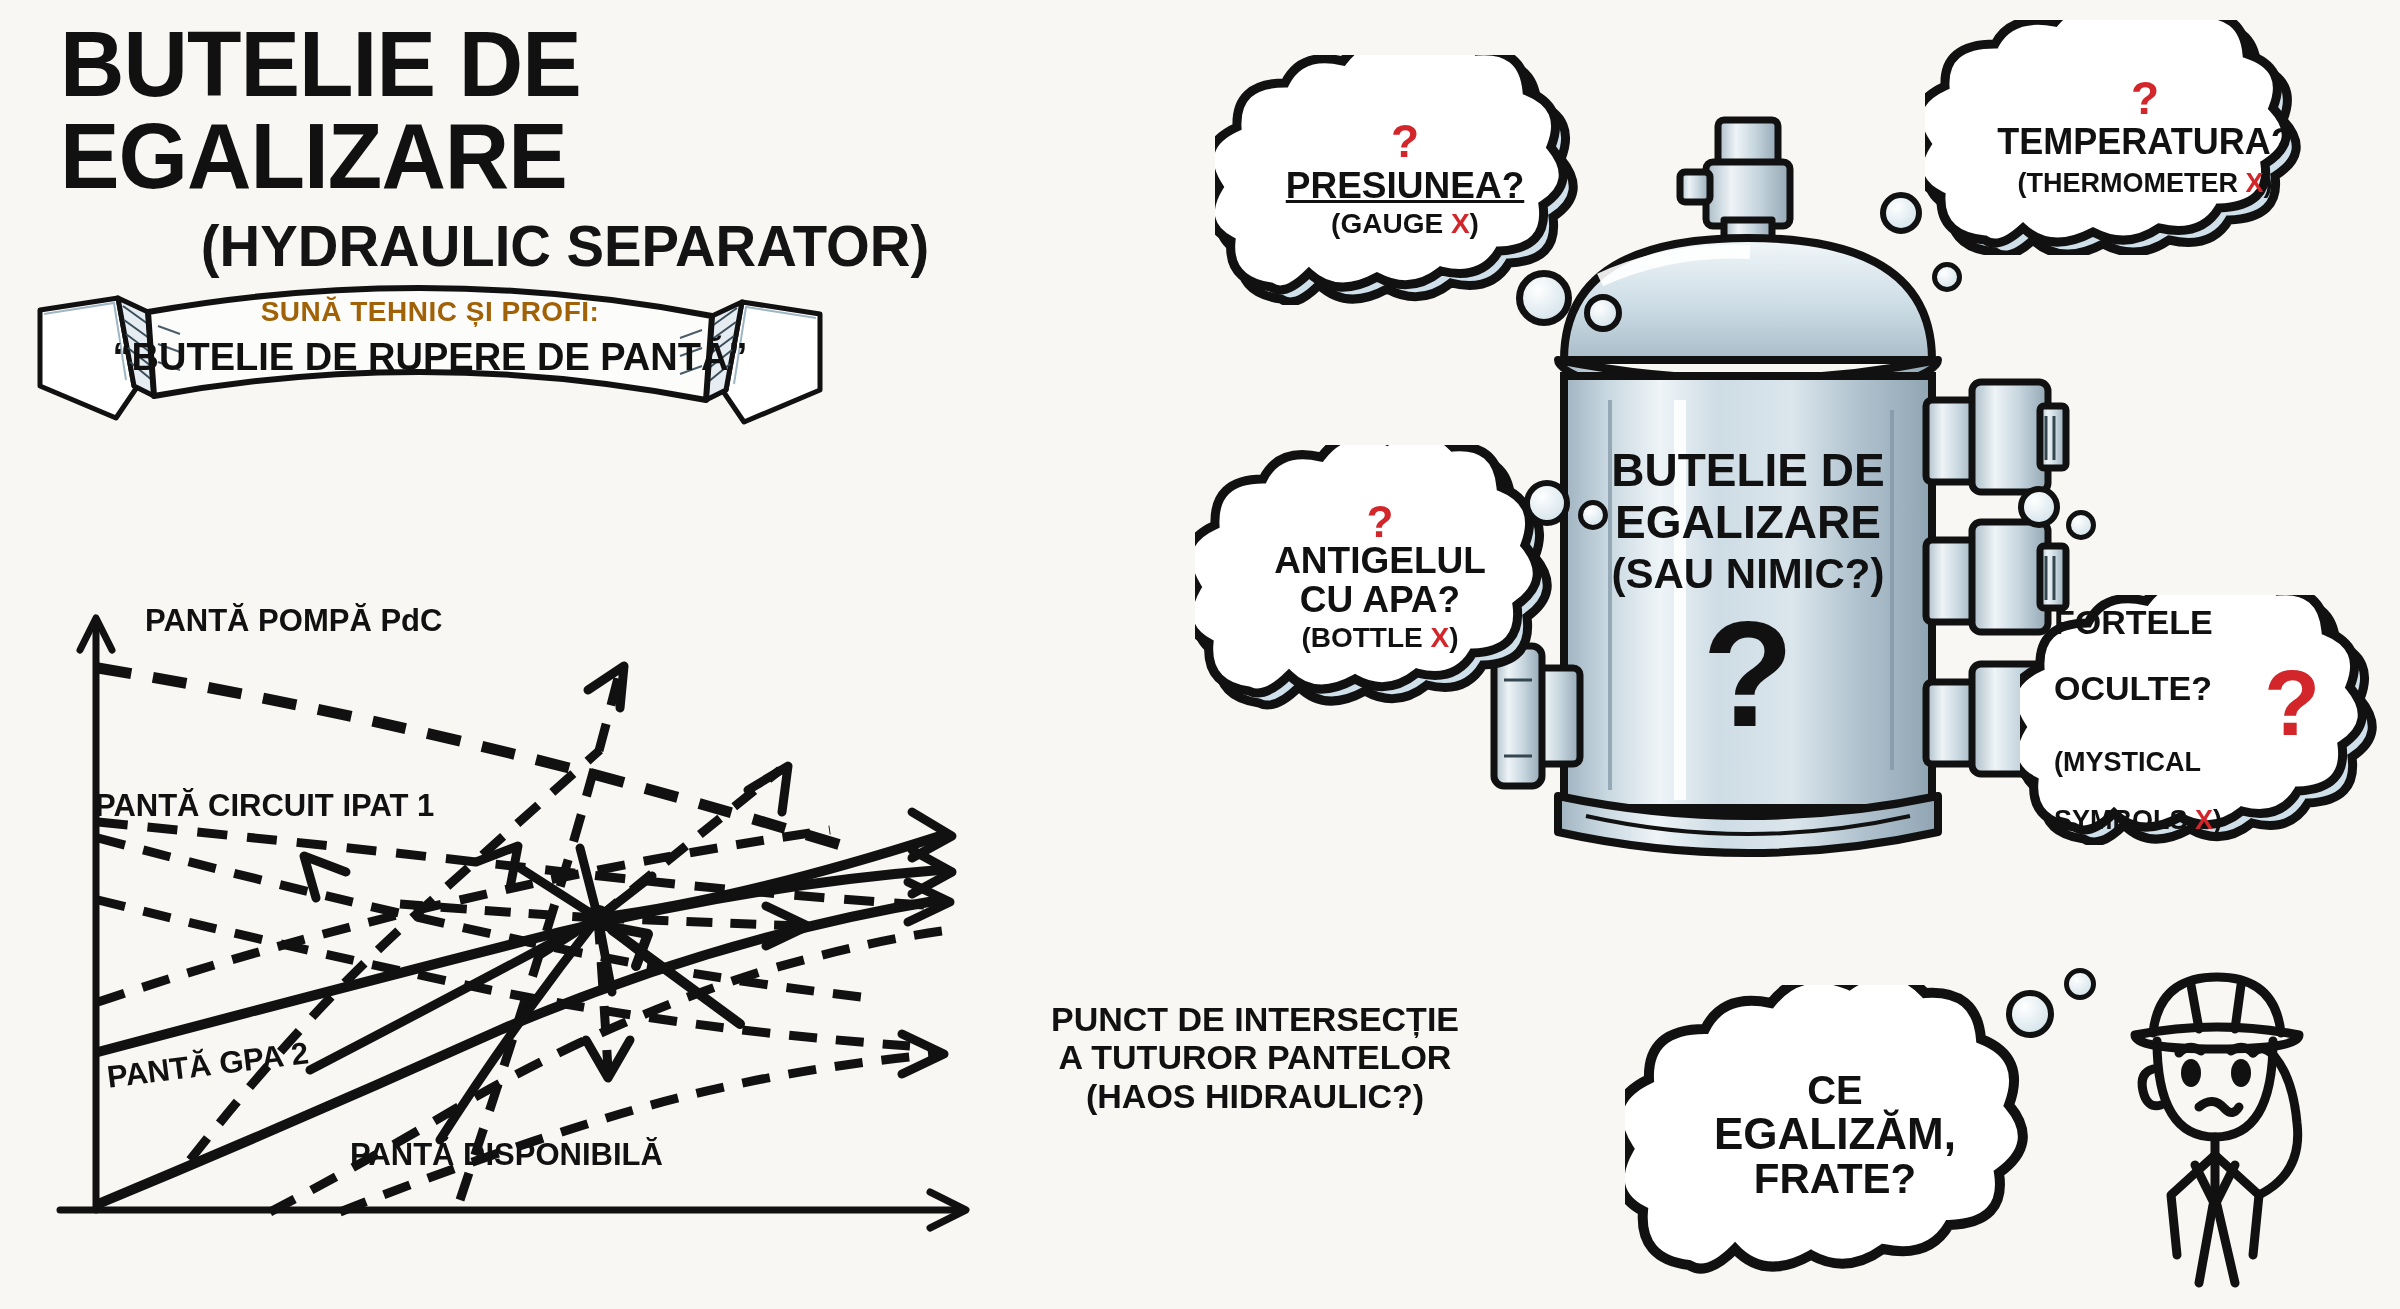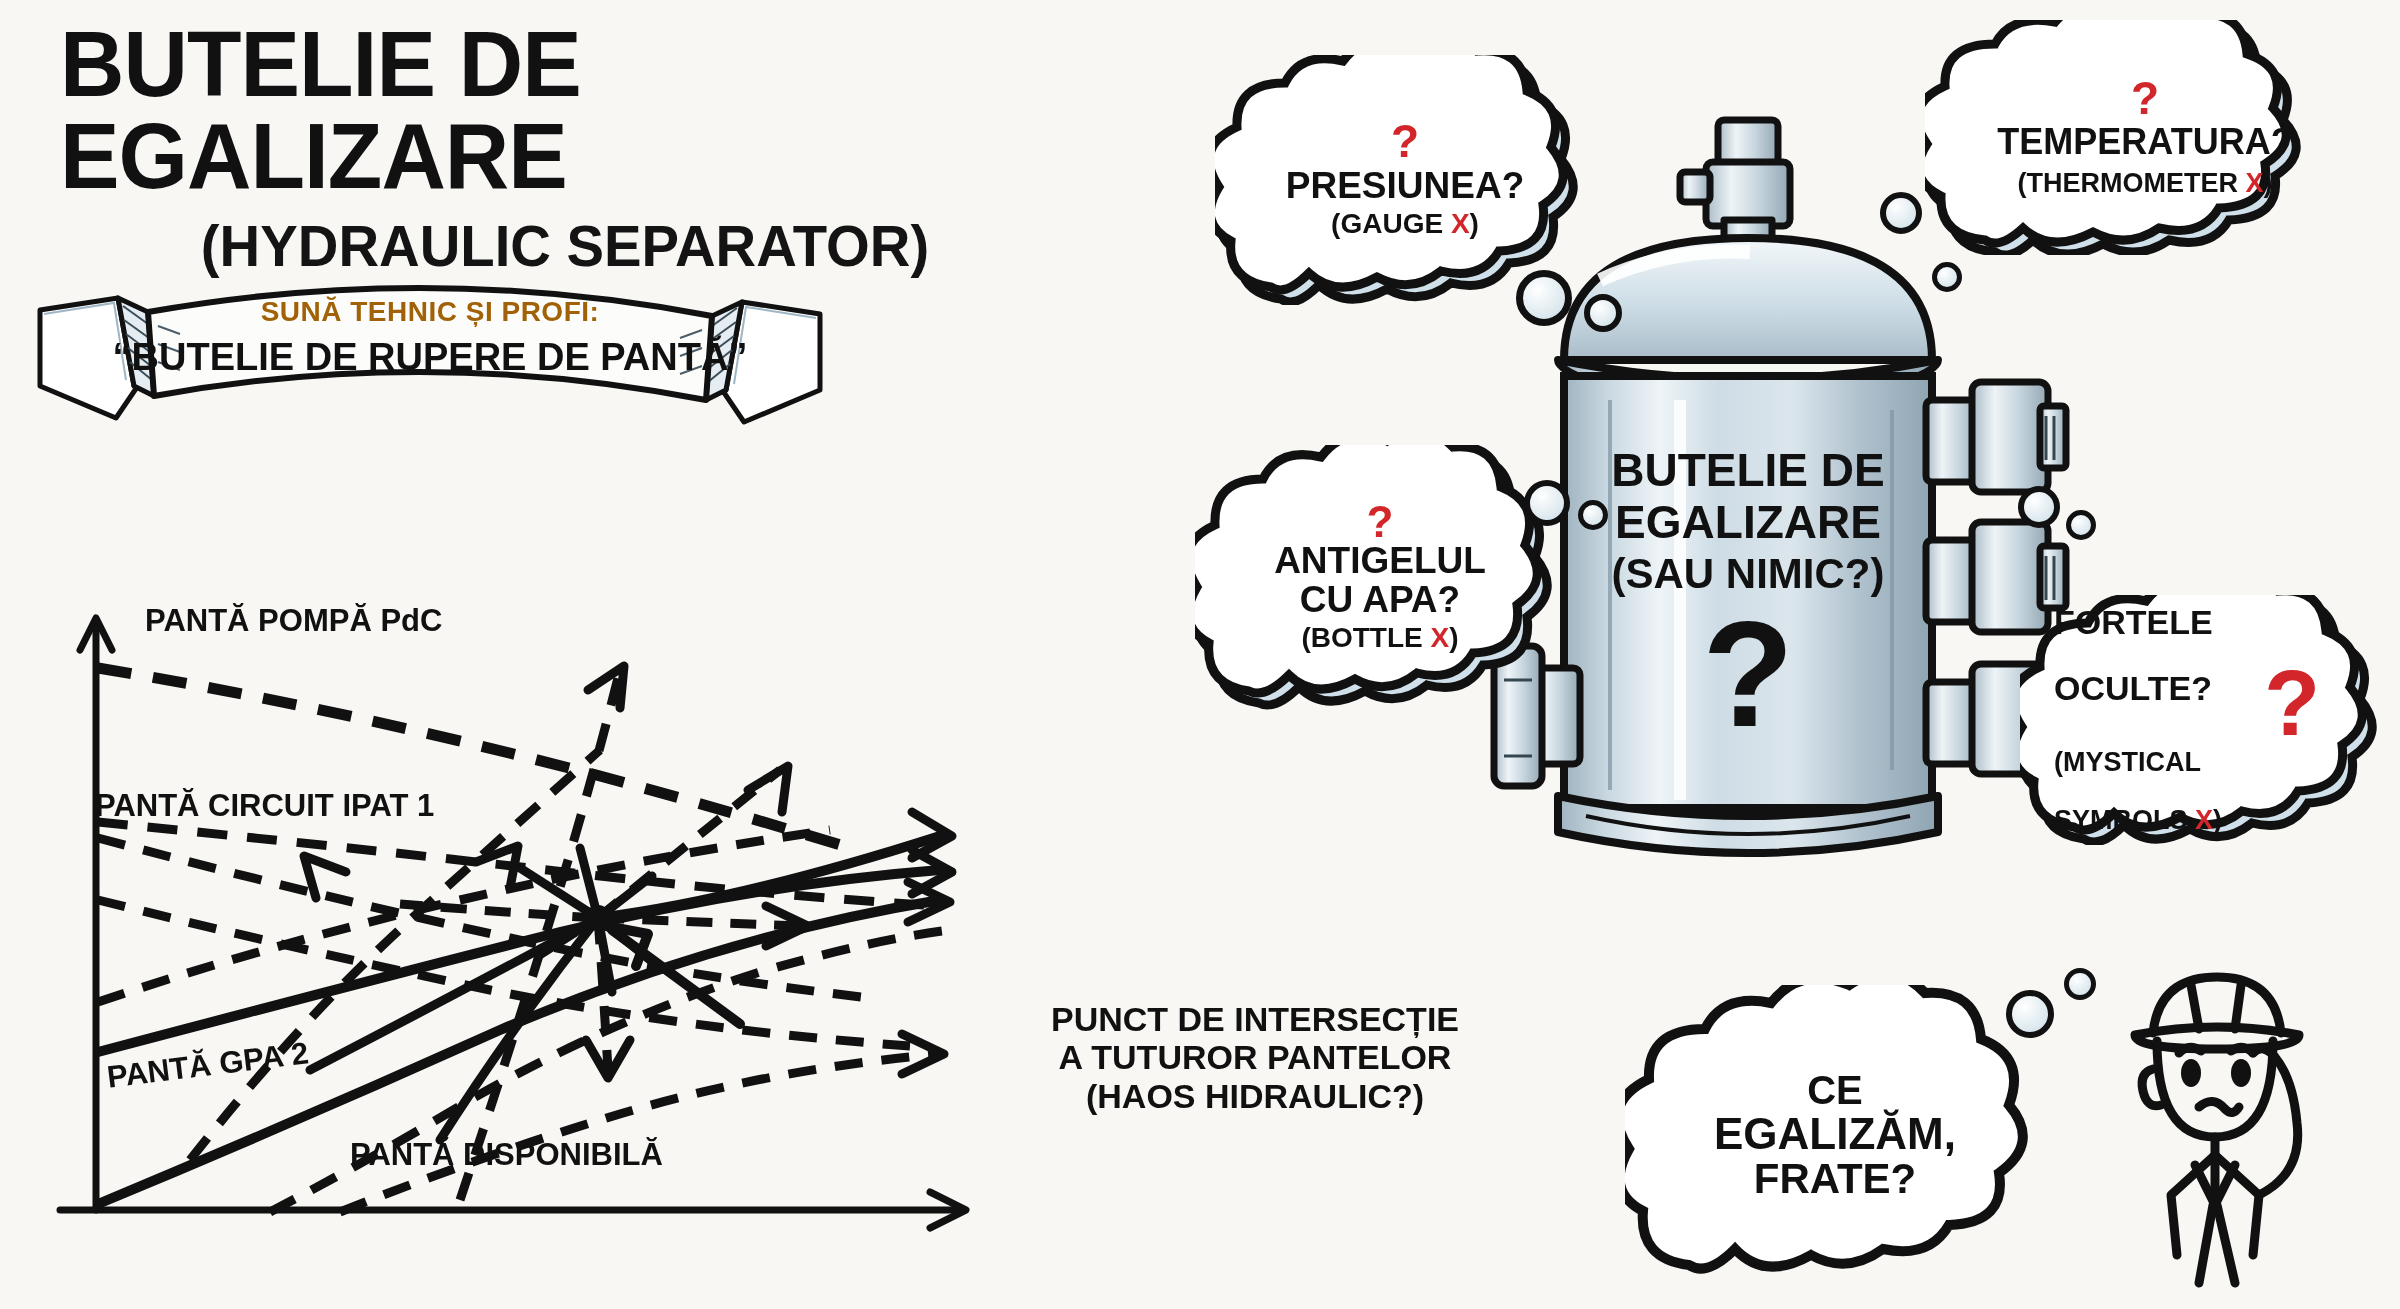--- a/index.html
+++ b/index.html
@@ -323,21 +323,21 @@
     </svg>
   </div>
 
   <div class="bubble" id="bubble-presiune">
     <svg class="bubble-body" width="380" height="250" viewBox="0 0 380 250">
       <path d="M56 232 q-44 -6 -40 -46 q-34 -18 -12 -54 q-26 -40 18 -60 q-2 -44 48 -44 q16 -32 58 -22 q26 -34 68 -16 q36 -24 66 6 q46 -4 50 40 q40 16 24 56 q28 34 -8 58 q6 44 -44 46 q-18 30 -58 20 q-30 24 -64 6 q-40 22 -68 -4 q-24 24 -38 14 Z" fill="#cfe0ea" stroke="#111" stroke-width="9" transform="translate(10,12)"></path>
       <path d="M56 232 q-44 -6 -40 -46 q-34 -18 -12 -54 q-26 -40 18 -60 q-2 -44 48 -44 q16 -32 58 -22 q26 -34 68 -16 q36 -24 66 6 q46 -4 50 40 q40 16 24 56 q28 34 -8 58 q6 44 -44 46 q-18 30 -58 20 q-30 24 -64 6 q-40 22 -68 -4 q-24 24 -38 14 Z" fill="#ffffff" stroke="#111" stroke-width="9"></path>
     </svg>
     <div class="bubble-txt">
       <div class="bub-q" style="font-size:46px;margin-bottom:4px;">?</div>
-      <div class="bub-main" style="font-size:37px;">PRESIUNEA?</div>
+      <div class="bub-main" style="font-size:37px;text-decoration:underline;">PRESIUNEA?</div>
       <div class="bub-sub" style="font-size:28px;margin-top:4px;"><span>(GAUGE </span><span class="redx">X</span><span>)</span></div>
     </div>
   </div>
 
   <div class="bubble" id="bubble-temperatura">
     <svg class="bubble-body" width="440" height="235" viewBox="0 0 440 235">
       <path d="M60 220 q-46 -4 -44 -44 q-36 -18 -14 -52 q-26 -38 18 -58 q-2 -42 50 -42 q16 -30 60 -22 q28 -32 70 -14 q38 -24 70 6 q48 -4 52 40 q42 14 26 54 q30 32 -8 56 q6 42 -46 44 q-18 30 -60 20 q-32 22 -66 4 q-42 22 -70 -4 q-24 22 -38 12 Z" fill="#cfe0ea" stroke="#111" stroke-width="9" transform="translate(10,12)"></path>
       <path d="M60 220 q-46 -4 -44 -44 q-36 -18 -14 -52 q-26 -38 18 -58 q-2 -42 50 -42 q16 -30 60 -22 q28 -32 70 -14 q38 -24 70 6 q48 -4 52 40 q42 14 26 54 q30 32 -8 56 q6 42 -46 44 q-18 30 -60 20 q-32 22 -66 4 q-42 22 -70 -4 q-24 22 -38 12 Z" fill="#ffffff" stroke="#111" stroke-width="9"></path>
     </svg>
     <div class="bubble-txt">

